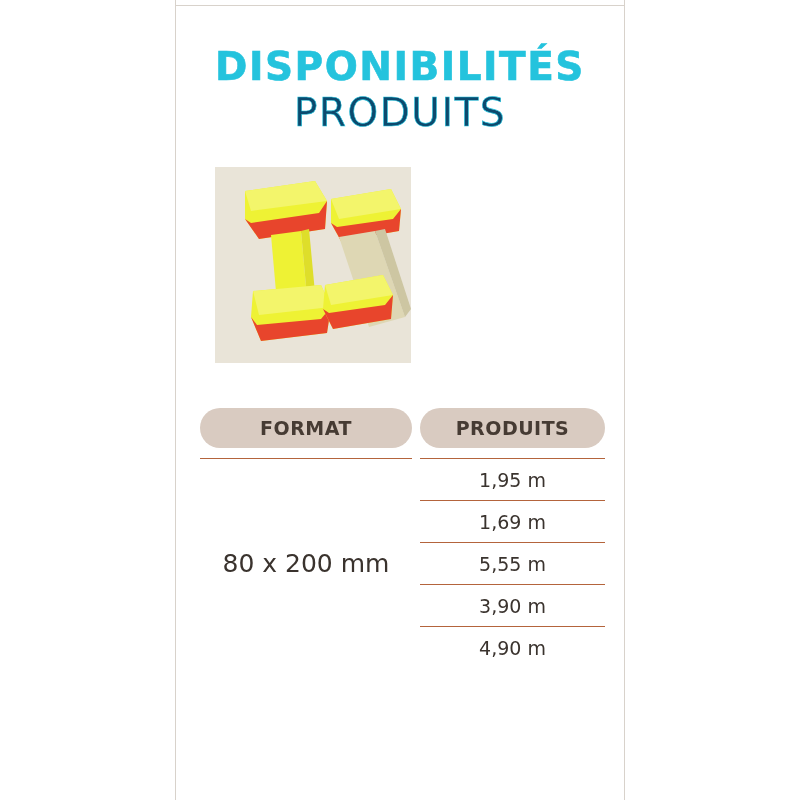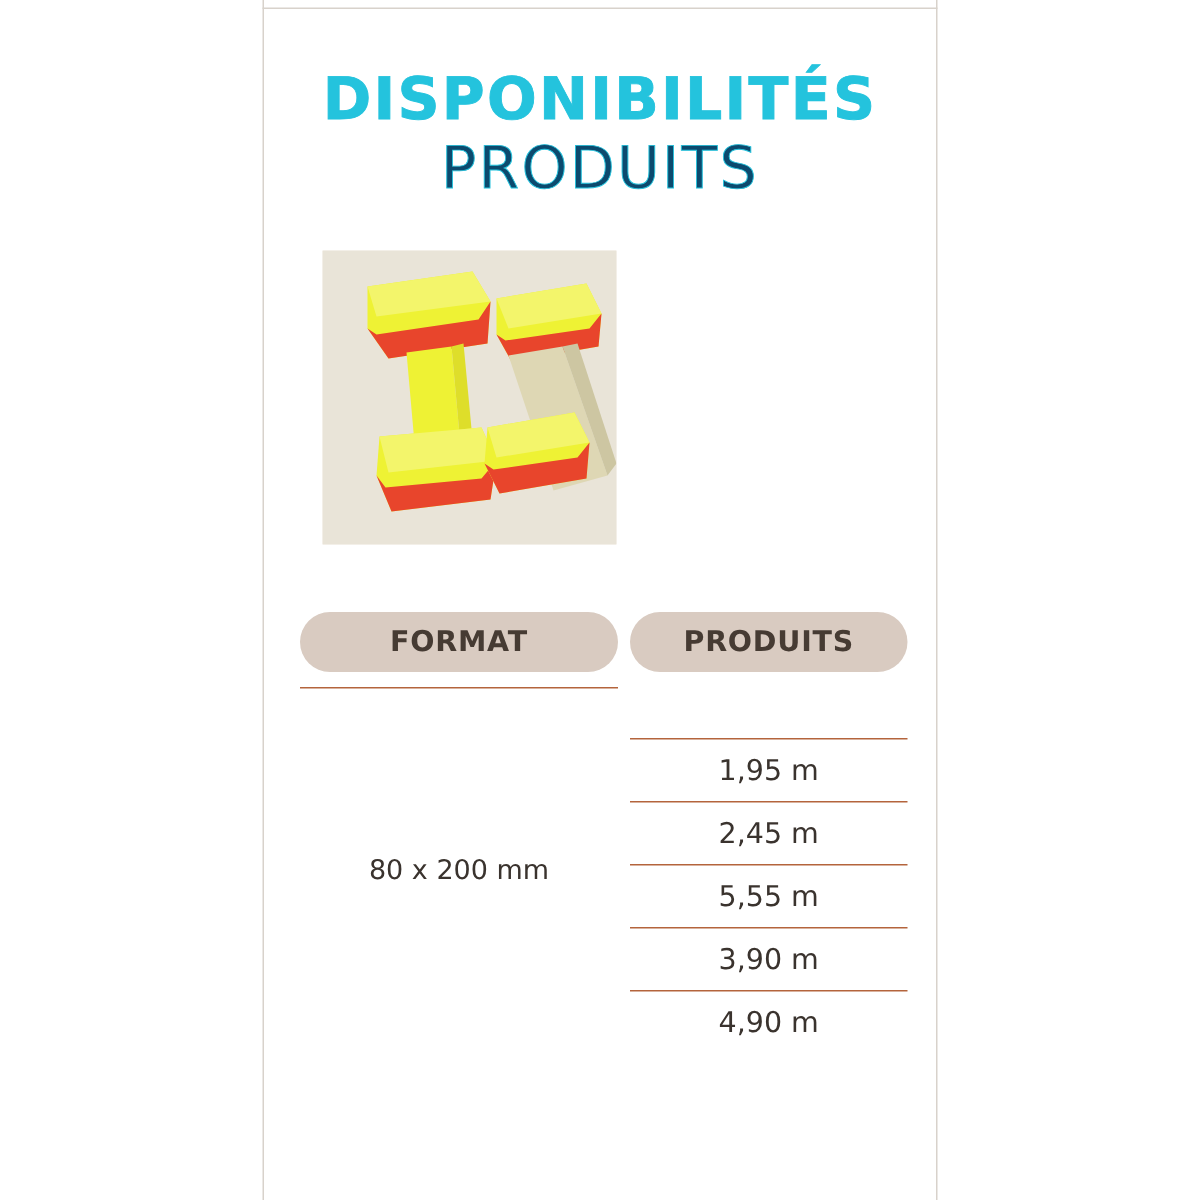--- a/index.html
+++ b/index.html
@@ -116,28 +116,27 @@
     position: relative;
     display: flex;
     margin-top: 10px;
   }
   .cell-format {
     width: 212px;
     display: flex;
     align-items: center;
     justify-content: center;
     font-family: "DejaVu Sans", sans-serif;
-    font-size: 18px;
+    font-size: 25px;
     color: #3a332e;
     border-top: 1.5px solid #b4643c;
   }
   .col-gap { width: 8px; }
   .col-long {
     width: 185px;
-    margin-top: 34px;
   }
   .len-row {
     height: 42px;
     display: flex;
     align-items: center;
     justify-content: center;
     font-family: "DejaVu Sans", sans-serif;
     font-size: 19px;
     color: #3a332e;
     border-top: 1.5px solid #b4643c;
@@ -200,21 +199,21 @@
       <div class="th th-format">FORMAT</div>
       <div class="th-gap"></div>
       <div class="th th-long">PRODUITS</div>
     </div>
 
     <div class="tbody">
       <div class="cell-format">80 x 200 mm</div>
       <div class="col-gap"></div>
       <div class="col-long">
         <div class="len-row">1,95 m</div>
-        <div class="len-row">2,45 m</div>
+        <div class="len-row">1,69 m</div>
         <div class="len-row">5,55 m</div>
         <div class="len-row">3,90 m</div>
         <div class="len-row">4,90 m</div>
       </div>
     </div>
   </div>
 
 </div>
 
 </body></html>

